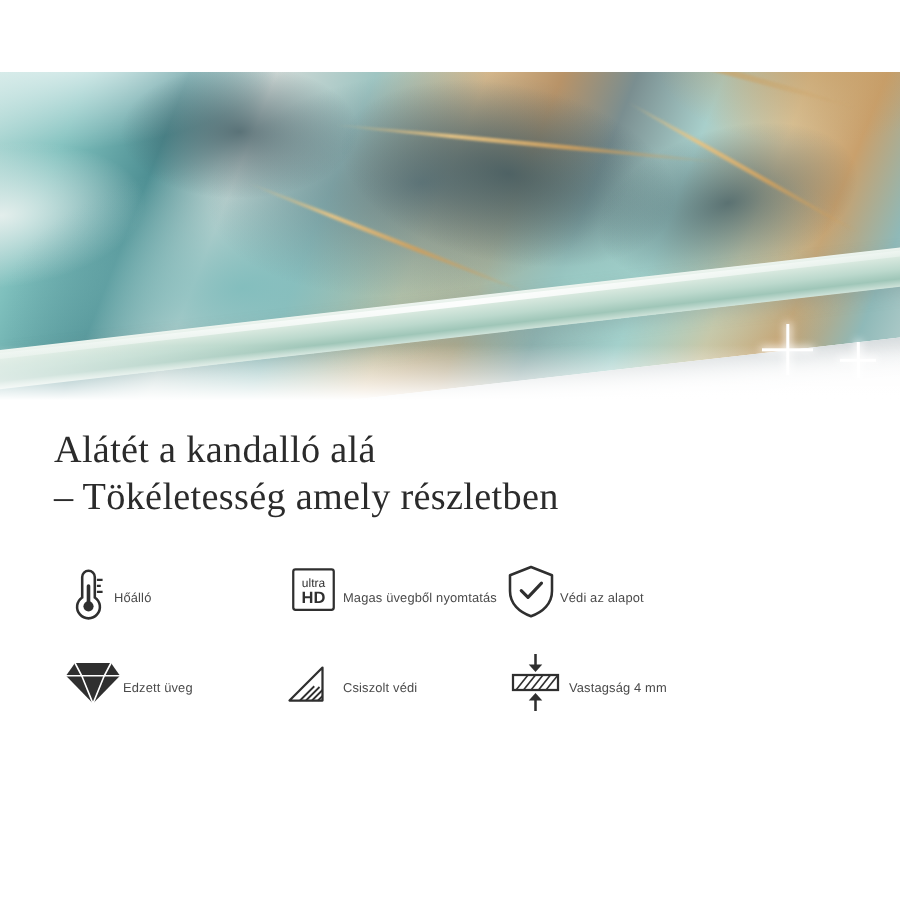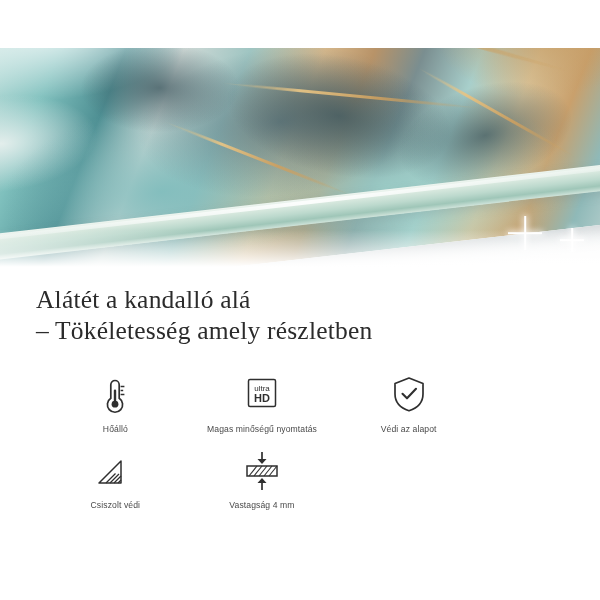--- a/index.html
+++ b/index.html
@@ -170,21 +170,21 @@
   .features {
     margin-top: 26px;
     display: grid;
     grid-template-columns: repeat(3, 1fr);
     row-gap: 14px;
     column-gap: 0;
     padding: 0 6px;
   }
   .feature {
     display: flex;
-    flex-direction: column;
+    flex-direction: row;
     align-items: center;
     justify-content: flex-start;
   }
   .feature-icon {
     height: 46px;
     display: flex;
     align-items: center;
     justify-content: center;
   }
   .feature-label {
@@ -244,33 +244,43 @@
       </div>
 
       <div class="feature">
         <div class="feature-icon">
           <svg width="40" height="38" viewBox="0 0 40 38">
             <rect x="6.5" y="3.5" width="27" height="27" rx="1.5" fill="none" stroke="#2f2f2f" stroke-width="1.5"></rect>
             <text x="20" y="15" text-anchor="middle" font-family="Liberation Sans, sans-serif" font-size="8" fill="#2f2f2f">ultra</text>
             <text x="20" y="26" text-anchor="middle" font-family="Liberation Sans, sans-serif" font-size="11" font-weight="bold" fill="#2f2f2f">HD</text>
           </svg>
         </div>
-        <div class="feature-label">Magas minőségű nyomtatás</div>
+        <div class="feature-label">Magas üvegből nyomtatás</div>
       </div>
 
       <div class="feature">
         <div class="feature-icon">
           <svg width="38" height="42" viewBox="0 0 38 42">
             <path d="M19 4 L33 9.5 v10.5 c0 8.5 -6.2 14.2 -14 16.8 C11.2 34.2 5 28.5 5 20 V9.5 z" fill="none" stroke="#2f2f2f" stroke-width="1.7" stroke-linejoin="round"></path>
             <path d="M12.5 19.8 L17 24.3 L26 14.8" fill="none" stroke="#2f2f2f" stroke-width="2.1" stroke-linecap="round" stroke-linejoin="round"></path>
           </svg>
         </div>
         <div class="feature-label">Védi az alapot</div>
       </div>
 
+      <div class="feature">
+        <div class="feature-icon">
+          <svg width="40" height="36" viewBox="0 0 40 36">
+            <path d="M8 5 H32 L38 13.5 L20 32 L2 13.5 z" fill="#2f2f2f"></path>
+            <path d="M8 5 L12.5 13.5 L20 32 L27.5 13.5 L32 5" fill="none" stroke="#ffffff" stroke-width="1.1"></path>
+            <line x1="2" y1="13.5" x2="38" y2="13.5" stroke="#ffffff" stroke-width="1.1"></line>
+          </svg>
+        </div>
+        <div class="feature-label">Edzett üveg</div>
+      </div>
 
       <div class="feature">
         <div class="feature-icon">
           <svg width="40" height="34" viewBox="0 0 40 34">
             <path d="M4 29 L26 29 L26 7 z" fill="none" stroke="#2f2f2f" stroke-width="1.5" stroke-linejoin="round"></path>
             <line x1="11" y1="29" x2="20.5" y2="19.5" stroke="#2f2f2f" stroke-width="1.2"></line>
             <line x1="15" y1="29" x2="24" y2="20" stroke="#2f2f2f" stroke-width="1.2"></line>
             <line x1="19" y1="29" x2="26" y2="22" stroke="#2f2f2f" stroke-width="1.2"></line>
             <line x1="23" y1="29" x2="26" y2="26" stroke="#2f2f2f" stroke-width="1.2"></line>
           </svg>

